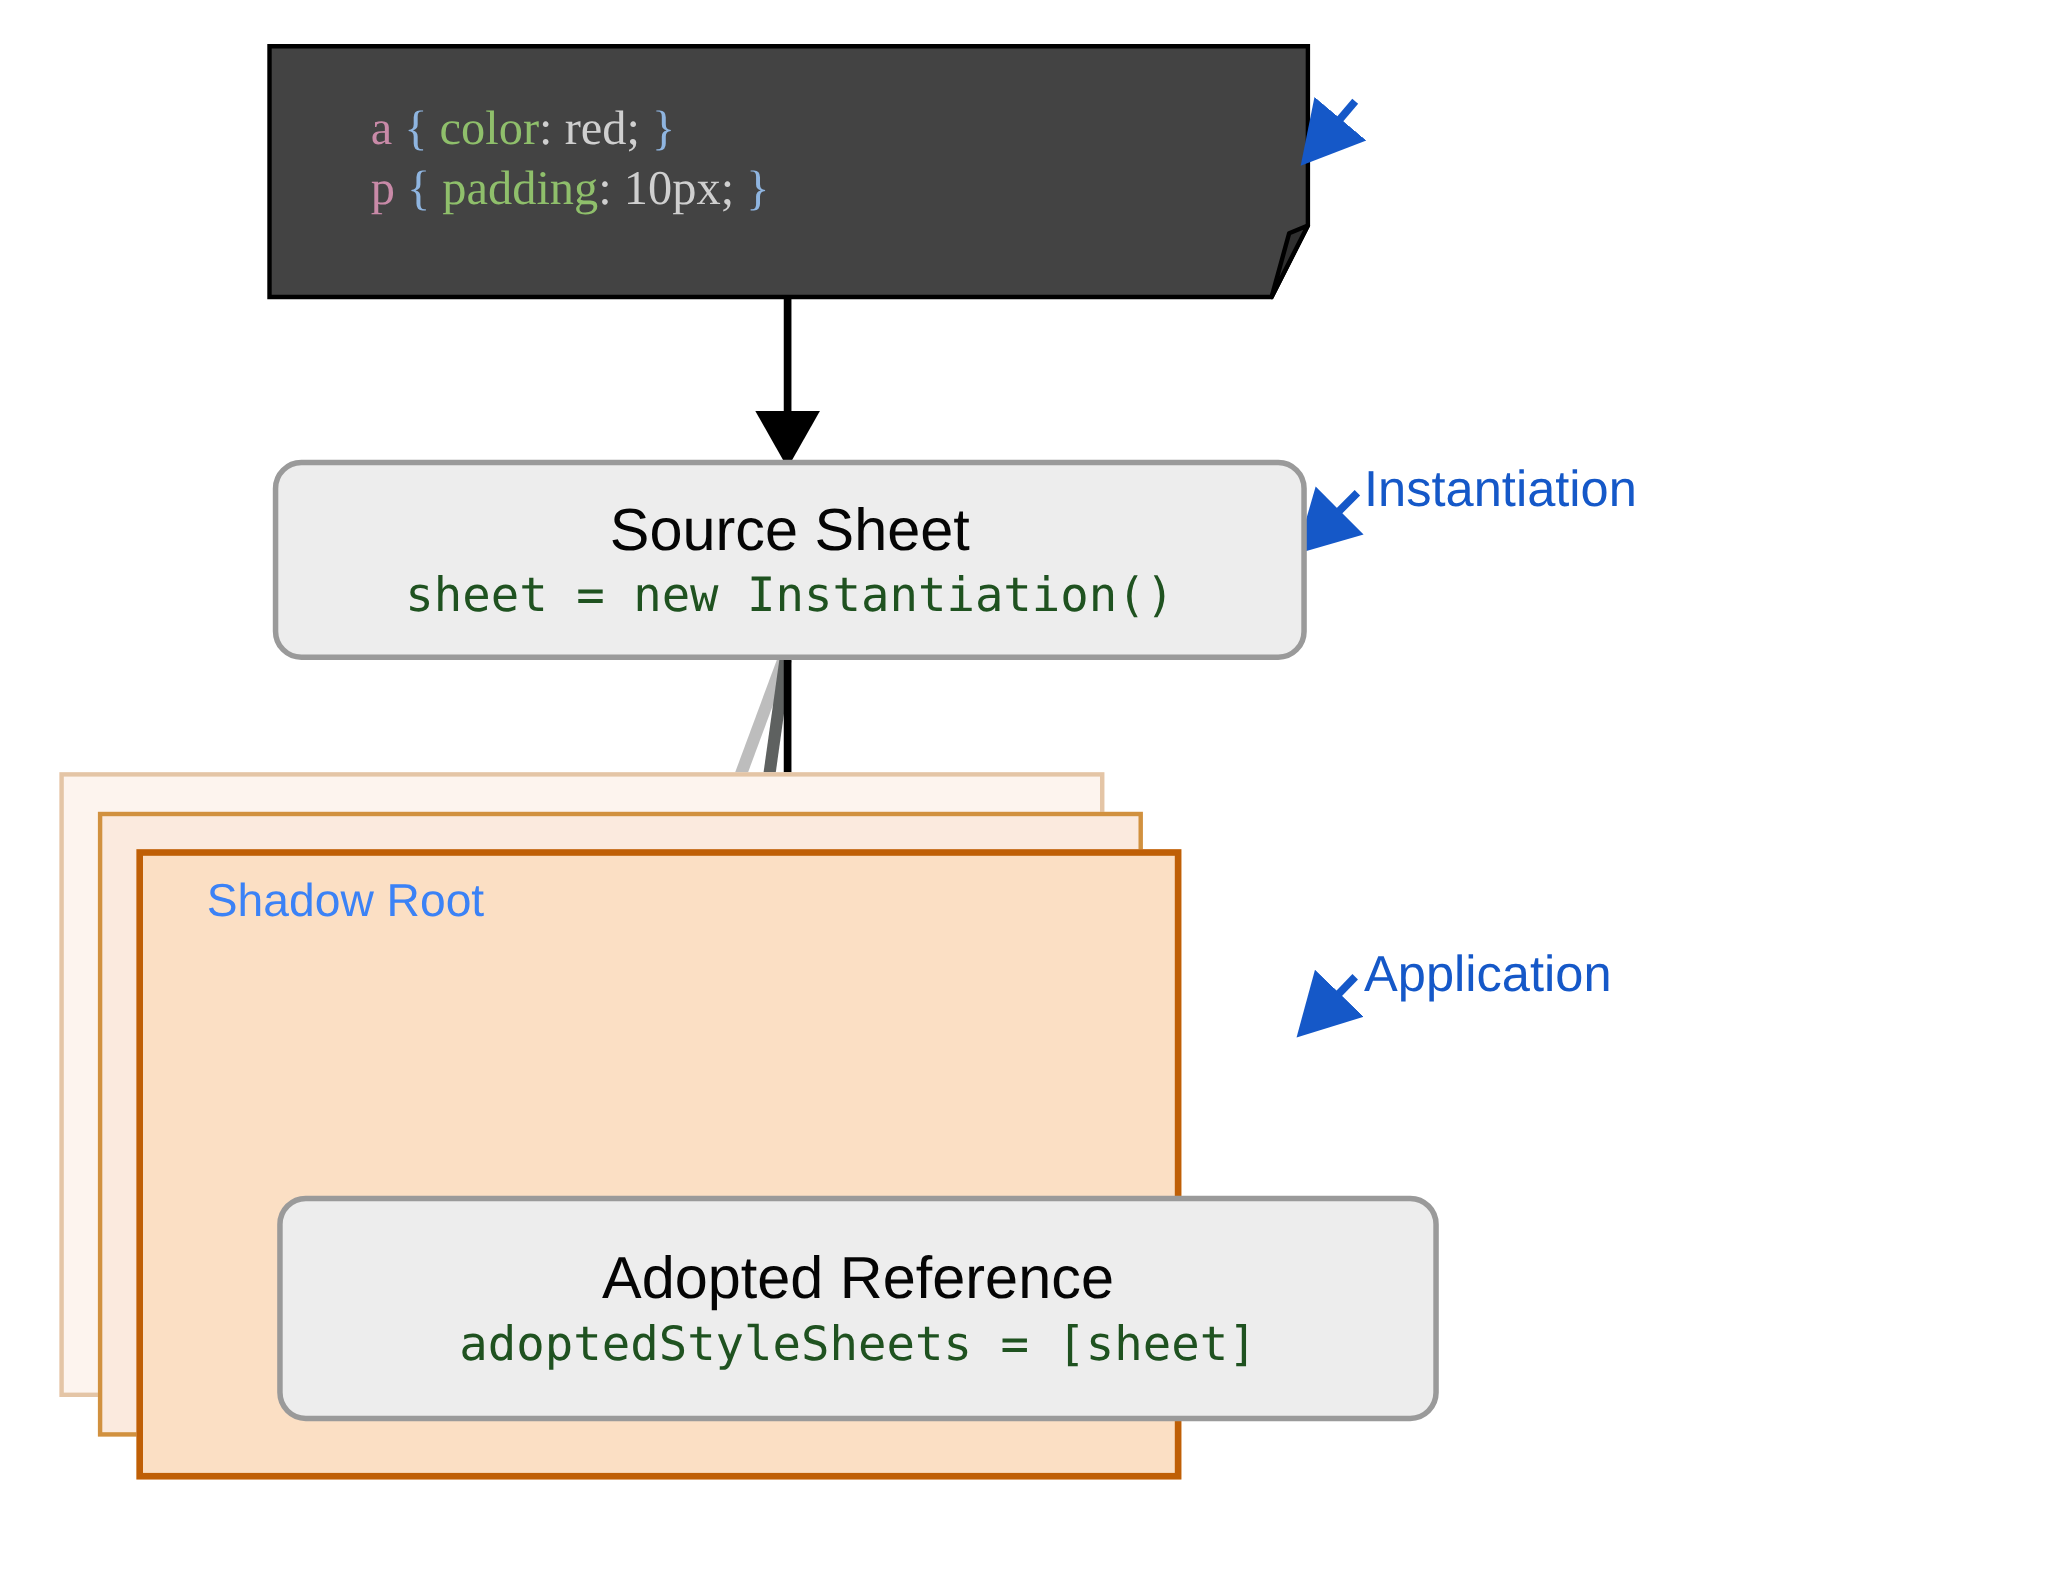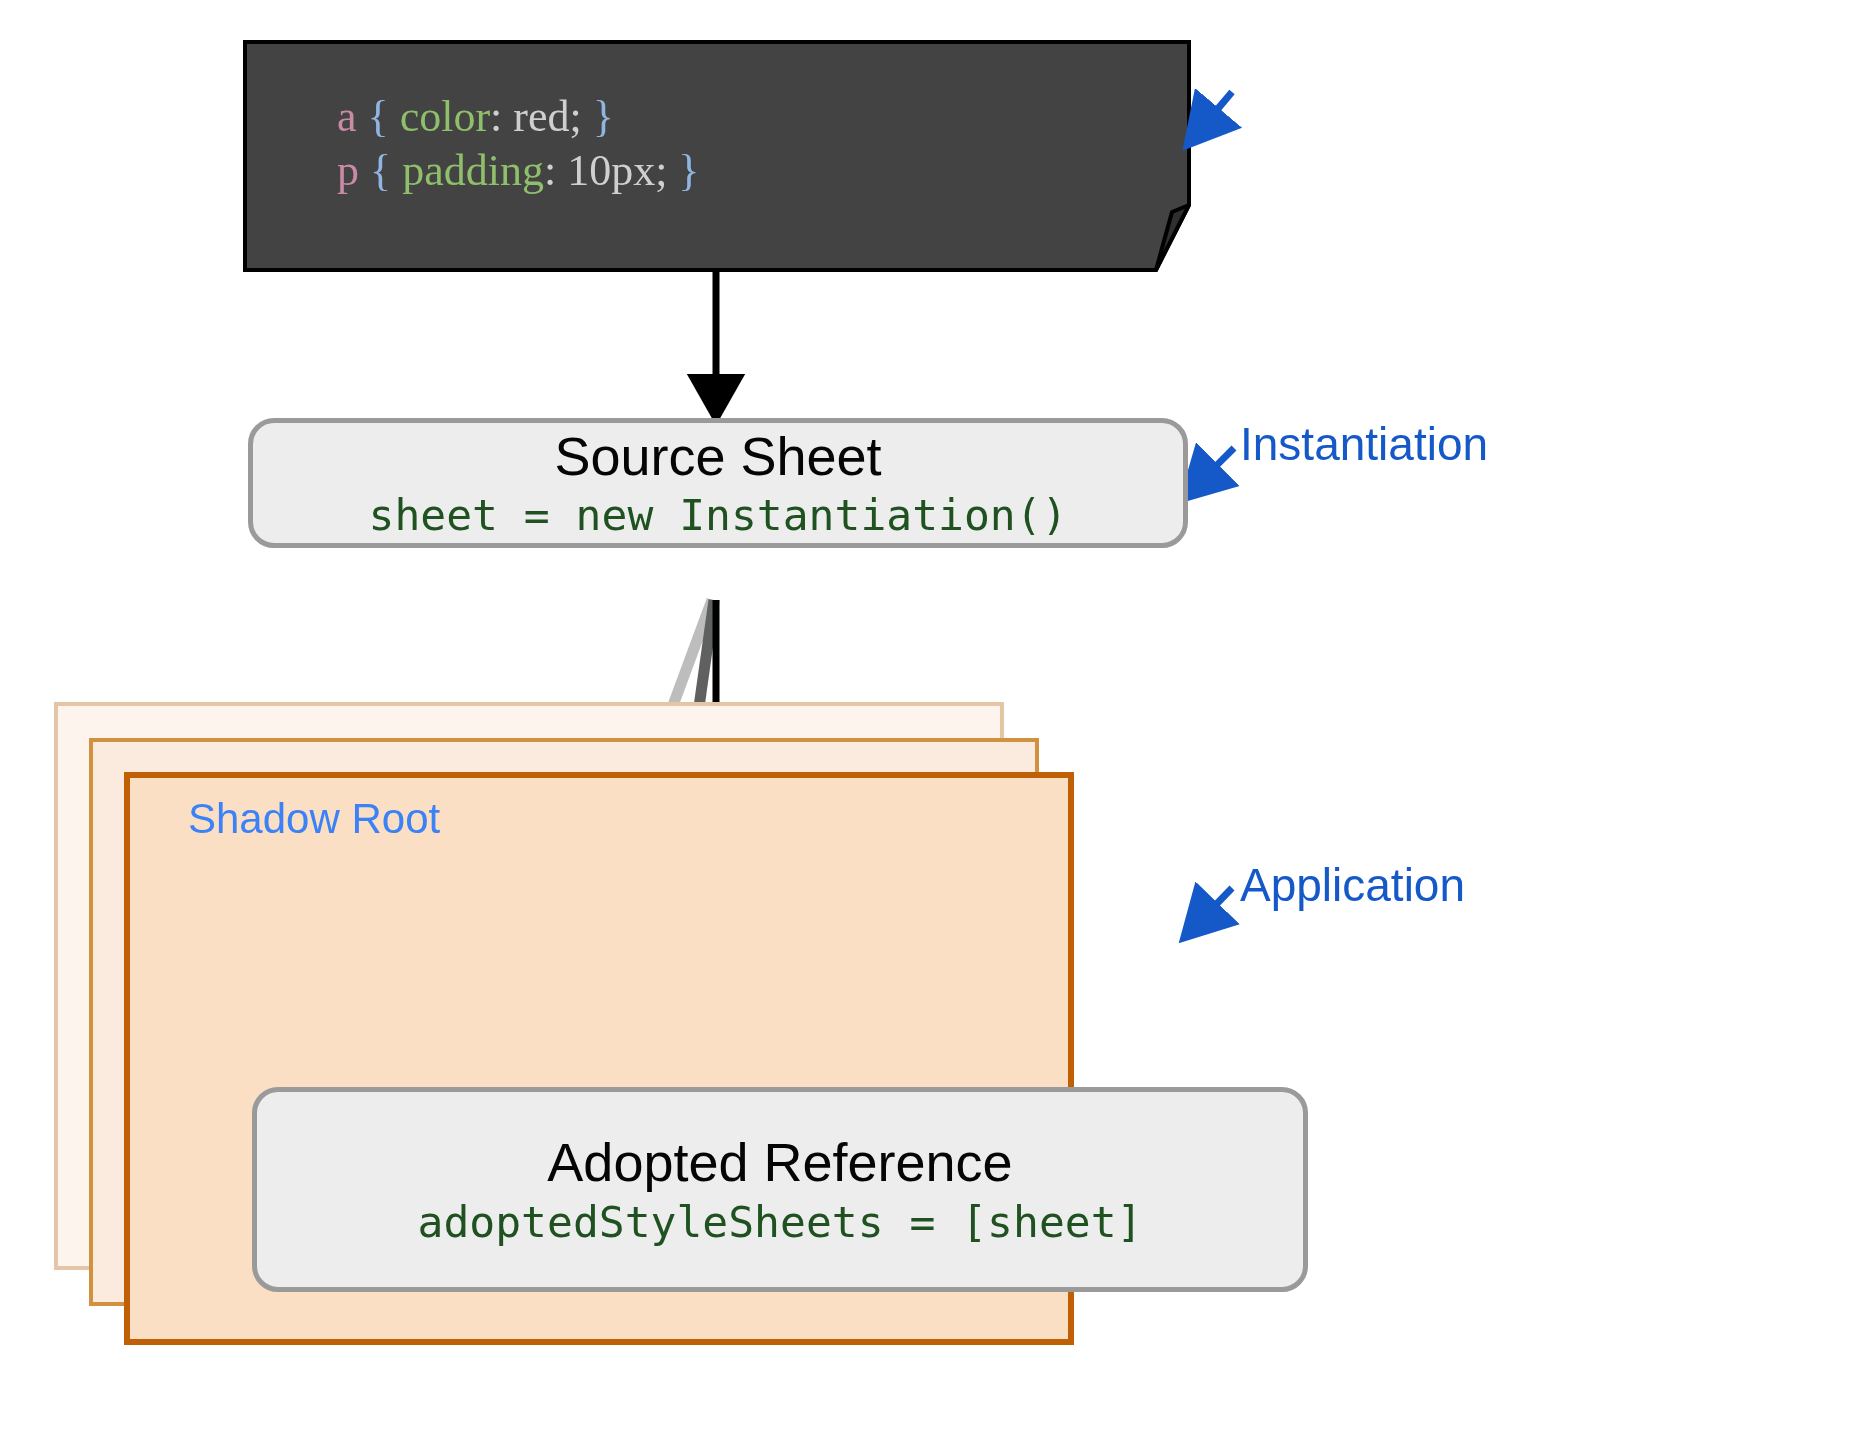--- a/index.html
+++ b/index.html
@@ -79,21 +79,21 @@
     font-size: 43px;
     color: #1f5220;
     line-height: 1.1;
     white-space: pre;
   }
 
   #node-source-sheet {
     left: 248px;
     top: 418px;
     width: 940px;
-    height: 130px;
+    height: 182px;
   }
   #node-adopted-ref {
     left: 252px;
     top: 1087px;
     width: 1056px;
     height: 205px;
   }
 
   
   .stack-box {

